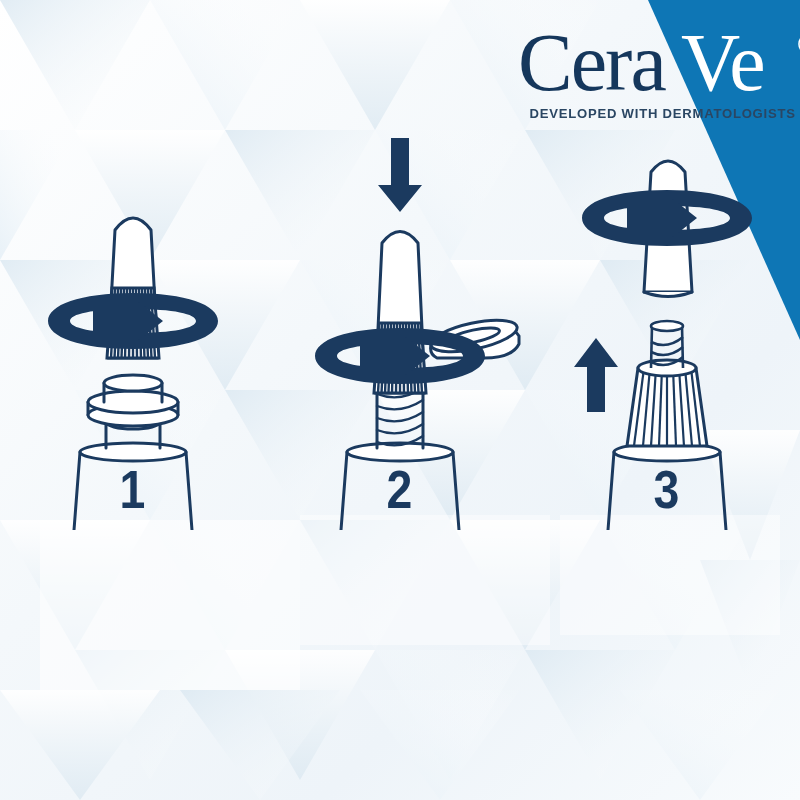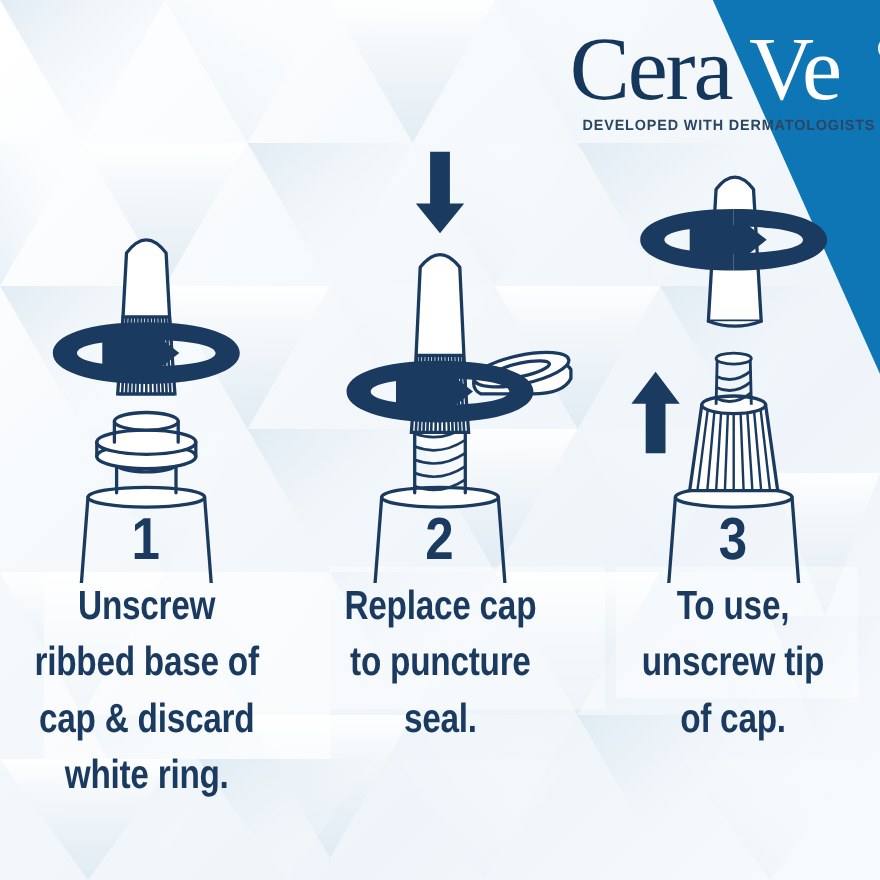--- a/index.html
+++ b/index.html
@@ -345,26 +345,14 @@
                    C 174 100 196 95 196 88
                    C 196 81 174 76 133 76 Z"></path>
           <path d="M93 75 L93 101 L135 101 L135 110 L163 88 L135 66 L135 75 Z"></path>
         </g>
 
         <text x="133" y="378" text-anchor="middle" font-family="'Liberation Sans', sans-serif" font-size="54" font-weight="700" fill="#1b3a5f" transform="scale(0.86,1) translate(21,0)">3</text>
       </svg>
     </div>
   </div>
 
-  <div class="captions">
-    <div class="caption c1">Unscrew
-ribbed base of
-cap &amp; discard
-white ring.</div>
-    <div class="caption c2">Replace cap
-to puncture
-seal.</div>
-    <div class="caption c3">To  use,
-unscrew tip
-of cap.</div>
-  </div>
 
 </div>
 
 </body></html>

